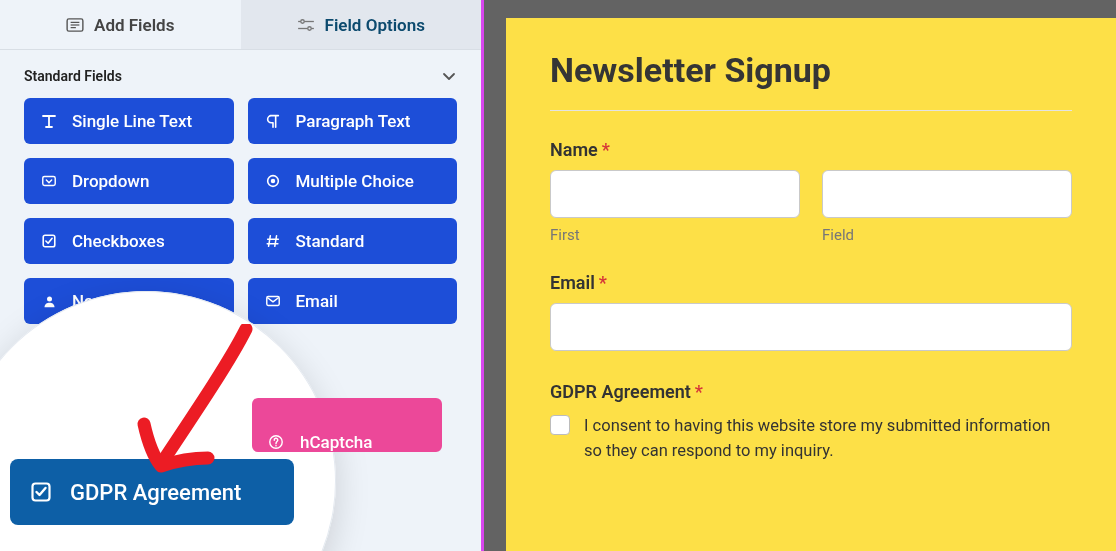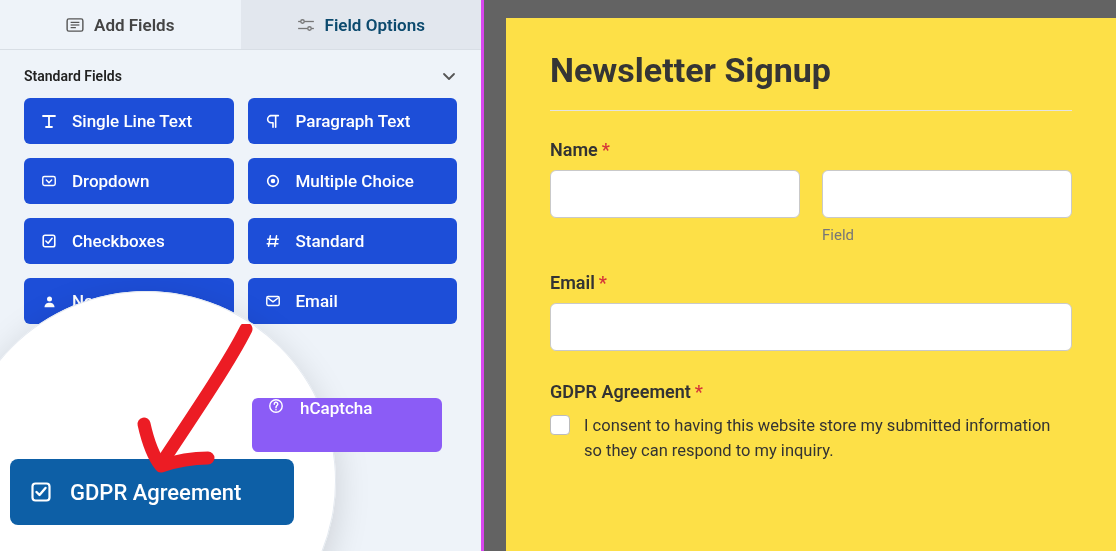--- a/index.html
+++ b/index.html
@@ -17,21 +17,21 @@
 
   .fields-grid { display:grid; grid-template-columns: 1fr 1fr; gap:14px 14px; padding:0 24px; }
   .field-btn { background:#1d4ed8; color:#fff; border-radius:6px; height:46px; display:flex; align-items:center; padding:4px 16px; gap:14px; font-size:17px; font-weight:500; cursor:pointer; }
   .field-btn .fi { width:18px; height:18px; display:inline-flex; align-items:center; justify-content:center; flex-shrink:0; }
 
   
   .magnify-wrap { position:absolute; left:-44px; bottom:-120px; width:380px; height:380px; border-radius:50%; background:#fff; box-shadow:0 10px 35px rgba(0,0,0,0.15), inset 0 0 0 1px #e4e9f0; }
   .magnify-inner { position:absolute; inset:0; border-radius:50%; overflow:hidden; }
   .gdpr-btn { position:absolute; left:54px; top:168px; width:284px; height:66px; background:#0d5fa6; color:#fff; border-radius:8px; display:flex; align-items:center; gap:18px; padding:0 20px; font-size:22px; font-weight:500; cursor:pointer; }
   .gdpr-btn .fi { width:22px; height:22px; }
-  .hcap-hint { position:absolute; left:268px; top:102px; width:190px; height:54px; background:#8b5cf6; color:#fff; border-radius:6px; display:flex; align-items:flex-start; gap:14px; padding:0 16px; font-size:17px; font-weight:500; z-index:1; }
+  .hcap-hint { position:absolute; left:268px; top:102px; width:190px; height:54px; background:#ec4899; color:#fff; border-radius:6px; display:flex; align-items:flex-end; gap:14px; padding:0 16px; font-size:17px; font-weight:500; z-index:1; }
 
   
   .arrow { position:absolute; left:126px; top:324px; width:160px; height:170px; z-index:5; pointer-events:none; }
 
   
   .panel-right { flex:1; background:#636363; display:flex; }
   .doc { margin:18px 0 0 22px; background:#fde047; flex:1; padding:32px 44px 0 44px; }
   .doc h1 { font-size:34px; font-weight:700; color:#353535; margin-bottom:20px; }
   .divider { border:none; border-top:1px solid #e3e3e3; margin-bottom:28px; }
   .form-label { font-size:18px; font-weight:600; color:#333; margin-bottom:10px; display:block; }
@@ -193,20 +193,21 @@
     <div class="doc">
       <h1>Newsletter Signup</h1>
       <hr class="divider">
 
       <label class="form-label">
         <span>Name</span><span class="req">*</span>
       </label>
       <div class="name-row">
         <div class="name-col">
           <input type="text" class="txt-input" style="">
+          <span class="sublabel">First</span>
         </div>
         <div class="name-col">
           <input type="text" class="txt-input" style="">
           <span class="sublabel">Field</span>
         </div>
       </div>
 
       <div class="email-block">
         <label class="form-label">
           <span>Email</span><span class="req">*</span>

